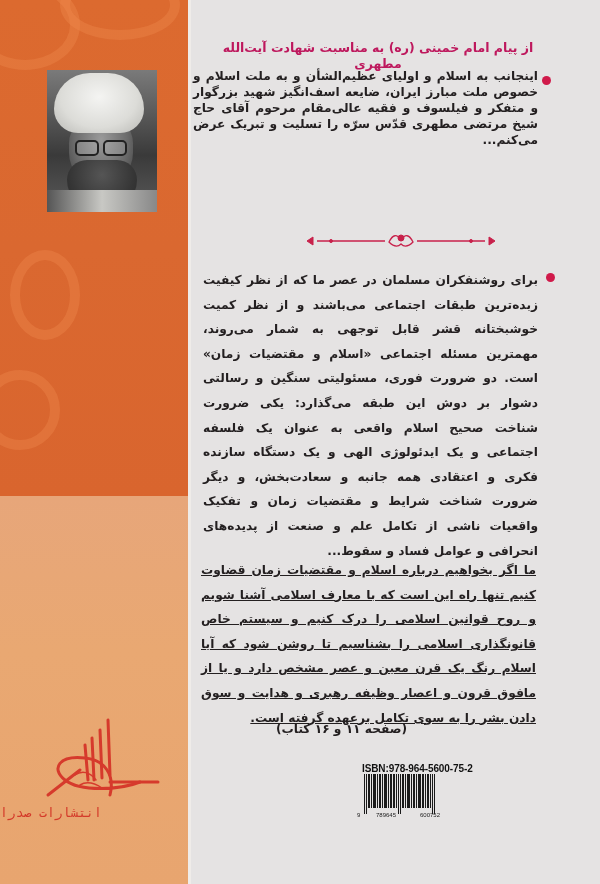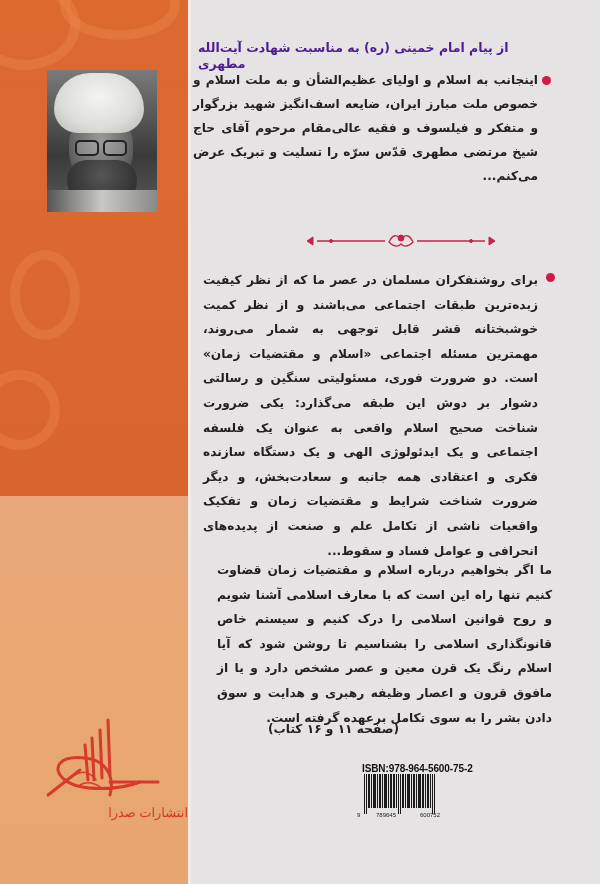--- a/index.html
+++ b/index.html
@@ -30,37 +30,37 @@
       border: 2px solid #222; border-radius: 5px; background: rgba(200,200,200,0.25); }
     .portrait .glasses-l { left: 28px; }
     .portrait .glasses-r { left: 56px; }
     .portrait .beard { position: absolute; left: 20px; top: 90px; width: 70px; height: 50px;
       background: radial-gradient(ellipse at 50% 30%, #555 0%, #333 70%); border-radius: 20px 20px 30px 30px; }
     .portrait .robe { position: absolute; left: 0; top: 120px; width: 110px; height: 30px;
       background: linear-gradient(90deg, #555, #c8c8c4 50%, #888); }
 
     
     .logo { position: absolute; left: 30px; top: 700px; width: 140px; height: 110px; }
-    .logo-text { position: absolute; left: 0; top: 805px; width: 188px; text-align: right;
-      color: #d43a2a; font-family: Liberation Serif, serif; font-size: 13px; direction: rtl; }
+    .logo-text { position: absolute; left: 0; top: 805px; width: 188px; text-align: left;
+      color: #d43a2a; font-family: Liberation Mono, monospace; font-size: 13px; direction: rtl; }
 
     
-    .header { position: absolute; right: 42px; top: 40px; width: 360px; text-align: left; direction: rtl;
-      color: #4c1d95; font-family: "DejaVu Sans", sans-serif; font-weight: bold; font-size: 12.5px; line-height: 16px; }
+    .header { position: absolute; right: 42px; top: 40px; width: 360px; text-align: center; direction: rtl;
+      color: #be185d; font-family: "DejaVu Sans", sans-serif; font-weight: bold; font-size: 12.5px; line-height: 16px; }
 
     
     .para { position: absolute; direction: rtl; text-align: justify; text-align-last: right;
       color: #231f20; font-family: "DejaVu Sans", sans-serif; font-weight: bold; font-size: 12.2px; }
-    .para1 { right: 62px; top: 68px; width: 345px; line-height: 24px; }
+    .para1 { right: 62px; top: 68px; width: 345px; line-height: 16px; }
     .para2 { right: 62px; top: 268px; width: 335px; line-height: 24.6px; }
-    .para3 { right: 48px; top: 558px; width: 335px; line-height: 24.6px; }
+    .para3 { right: 64px; top: 558px; width: 335px; line-height: 24.6px; text-decoration: underline; }
     .bullet { position: absolute; width: 9px; height: 9px; border-radius: 50%; background: #d01a4a; }
     .bullet1 { left: 542px; top: 76px; }
     .bullet2 { left: 546px; top: 273px; }
-    .citation { position: absolute; left: 268px; top: 722px; direction: rtl;
+    .citation { position: absolute; left: 276px; top: 722px; direction: rtl;
       color: #231f20; font-weight: bold; font-size: 12.2px; font-family: "DejaVu Sans", sans-serif; }
 
     
     .ornament { position: absolute; left: 305px; top: 232px; width: 192px; height: 18px; }
 
     
     .isbn { position: absolute; left: 362px; top: 763px; font-family: "Liberation Sans", sans-serif;
       font-weight: bold; font-size: 10px; color: #111; letter-spacing: -0.1px; }
     .barcode { position: absolute; left: 364px; top: 774px; width: 90px; height: 40px; display: flex; align-items: flex-start; }
     .barcode span { display: block; height: 34px; background: #1a1a1a; margin-right: 1px; }

